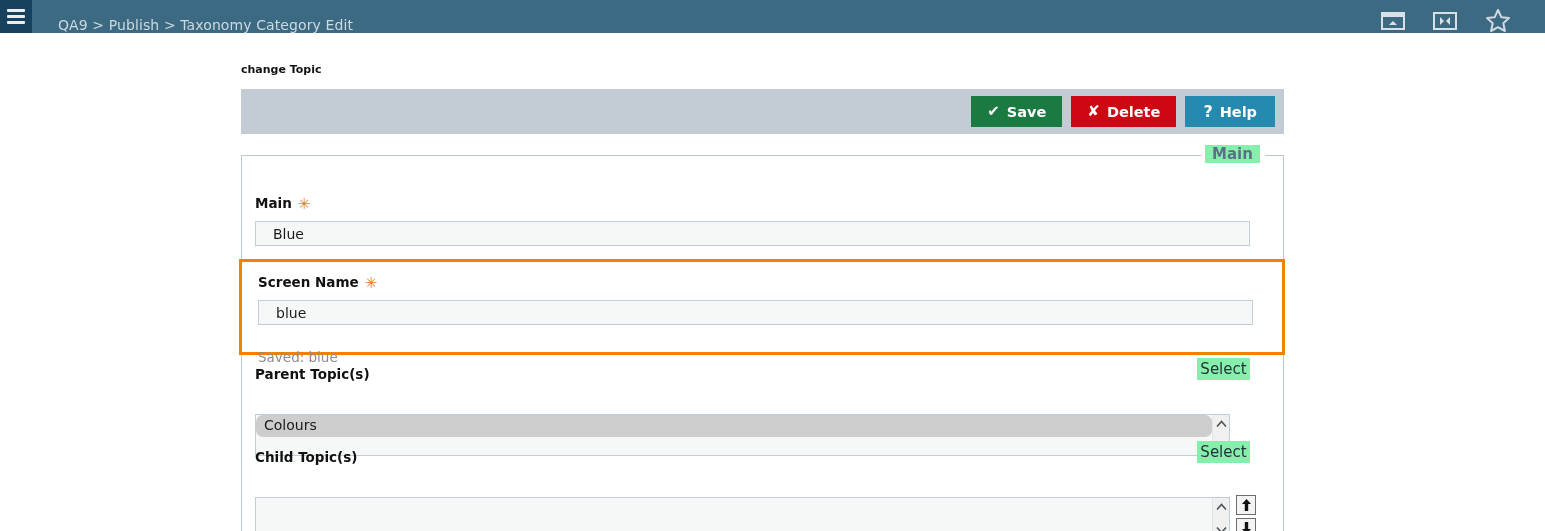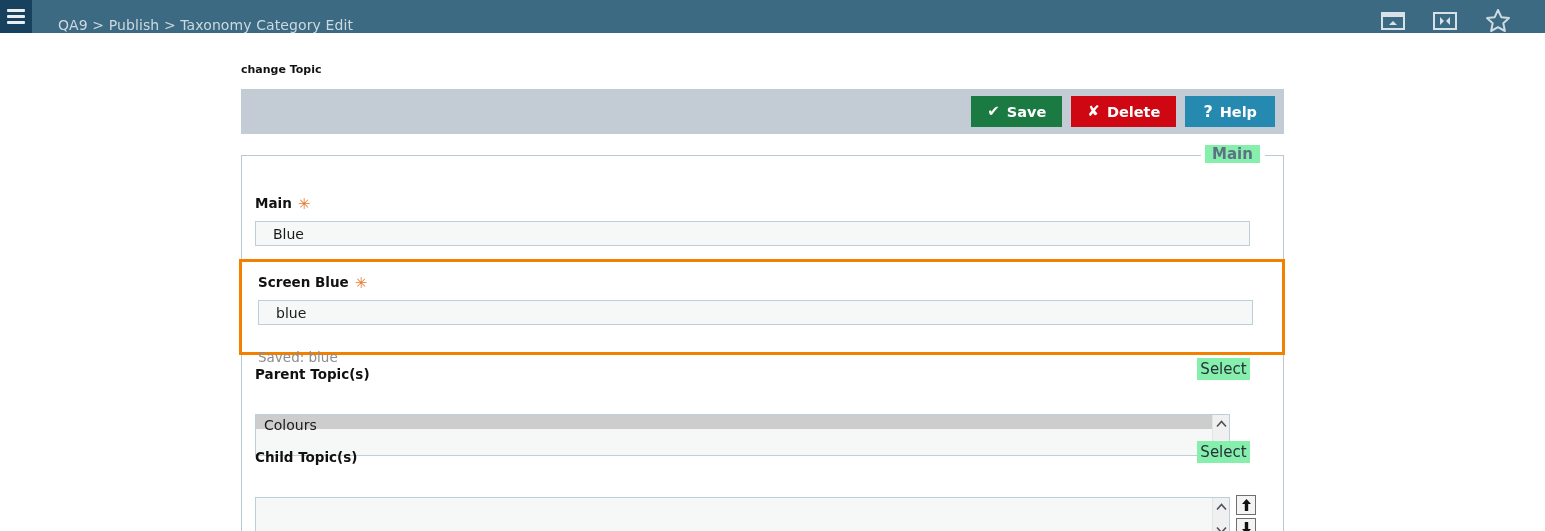--- a/index.html
+++ b/index.html
@@ -168,24 +168,25 @@
     background: #f6f8f8;
     border: 1px solid #bdd0da;
     display: flex;
     overflow: hidden;
   }
   .listbox-parent { left: 255px; top: 381px; width: 975px; height: 42px; }
   .listbox-child  { left: 255px; top: 464px; width: 975px; height: 42px; }
   .listbox-items { flex: 1 1 auto; }
   .list-item {
     font-size: 14px; color: #1a1a1a;
-    height: 14px; line-height: 21px;
+    height: 22px; line-height: 21px;
     padding: 0 8px;
     cursor: pointer;
     white-space: nowrap;
+    border-radius: 7px;
   }
   .list-item.selected { background: #cdcdcd; }
 
   .lb-scroll {
     width: 17px; flex: 0 0 17px;
     background: #f0f0f0;
     border-left: 1px solid #dfe6ea;
     display: flex; flex-direction: column;
     align-items: center; justify-content: space-between;
     padding: 3px 0;
@@ -278,21 +279,21 @@
     <div class="field-label">
       <span>Main</span>
       <span class="req-star">✳</span>
     </div>
     <input class="text-input" type="text" value="Blue" style="">
   </div>
 
   <div class="highlight-box">
     <div class="row-screenname">
       <div class="field-label">
-        <span>Screen Blue</span>
+        <span>Screen Name</span>
         <span class="req-star">✳</span>
       </div>
       <input class="text-input" type="text" value="blue" style="">
       <div class="saved-note">Saved: blue</div>
     </div>
   </div>
 
   <div class="row-parent field-label">
     <span>Parent Topic(s)</span>
   </div>

